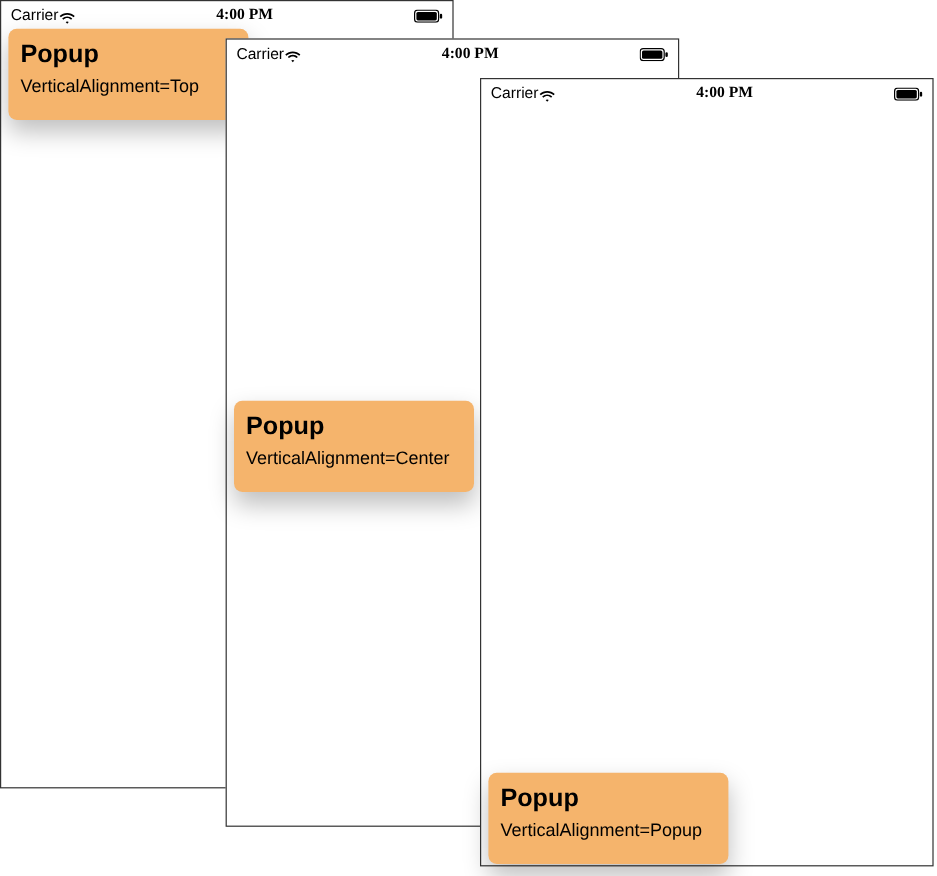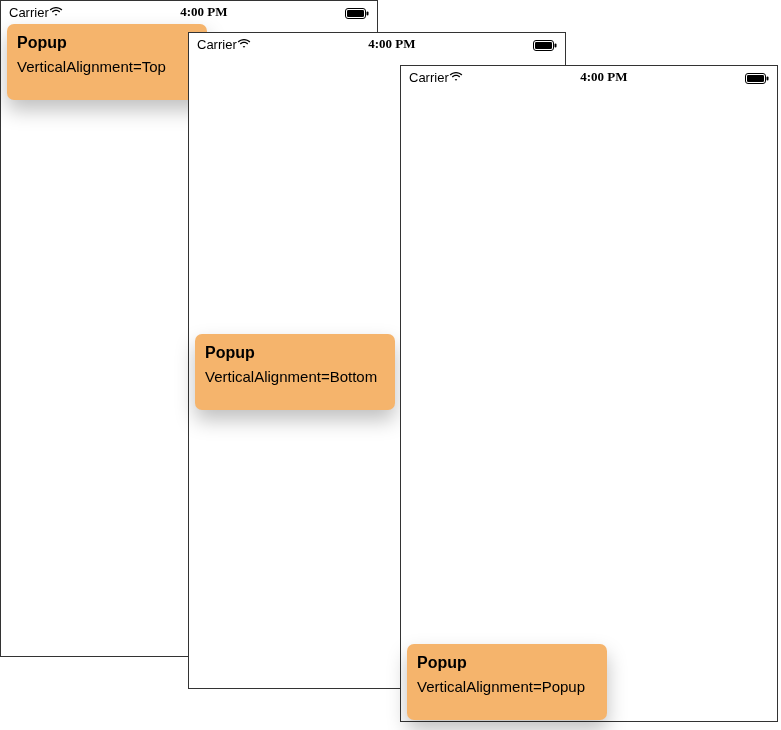--- a/index.html
+++ b/index.html
@@ -44,21 +44,21 @@
       height: 22px;
       display: flex;
       align-items: center;
       padding: 0 8px;
       font-size: 13px;
       font-weight: 500;
       color: #000;
     }
     .status-left {
       display: flex;
-      align-items: flex-start;
+      align-items: flex-end;
       gap: 0;
     }
     .status-center {
       flex: 1;
       text-align: center;
       font-weight: 600;
       font-family: Liberation Serif, serif;
     }
     .status-right {
       display: flex;
@@ -83,21 +83,21 @@
       position: absolute;
       left: 6px;
       width: 200px;
       height: 76px;
       background: #f5b46c;
       border-radius: 7px;
       padding: 10px 10px;
       box-shadow: 0 10px 20px rgba(0,0,0,0.25);
     }
     .popup-title {
-      font-size: 16px;
+      font-size: 21px;
       font-weight: 700;
       color: #000;
       margin-bottom: 6px;
     }
     .popup-subtitle {
       font-size: 15px;
       color: #000;
     }
     .popup-top {
       top: 1px;
@@ -159,21 +159,21 @@
             <rect x="0.5" y="0.5" width="20" height="10" rx="2.5" fill="none" stroke="#000" stroke-width="1"></rect>
             <rect x="2" y="2" width="17" height="7" rx="1.3" fill="#000"></rect>
             <rect x="21.5" y="3.5" width="2" height="4" rx="1" fill="#000"></rect>
           </svg>
       </span>
     </div>
   </div>
   <div class="phone-content">
     <div class="popup popup-center">
       <div class="popup-title">Popup</div>
-      <div class="popup-subtitle">VerticalAlignment=Bottom</div>
+      <div class="popup-subtitle">VerticalAlignment=Center</div>
     </div>
   </div>
 </div>
 
 <div class="phone phone-3">
   <div class="status-bar">
     <div class="status-left">
       <span>Carrier</span>
       <span class="wifi-icon">
         <svg viewBox="0 0 14 11" width="14" height="11">

